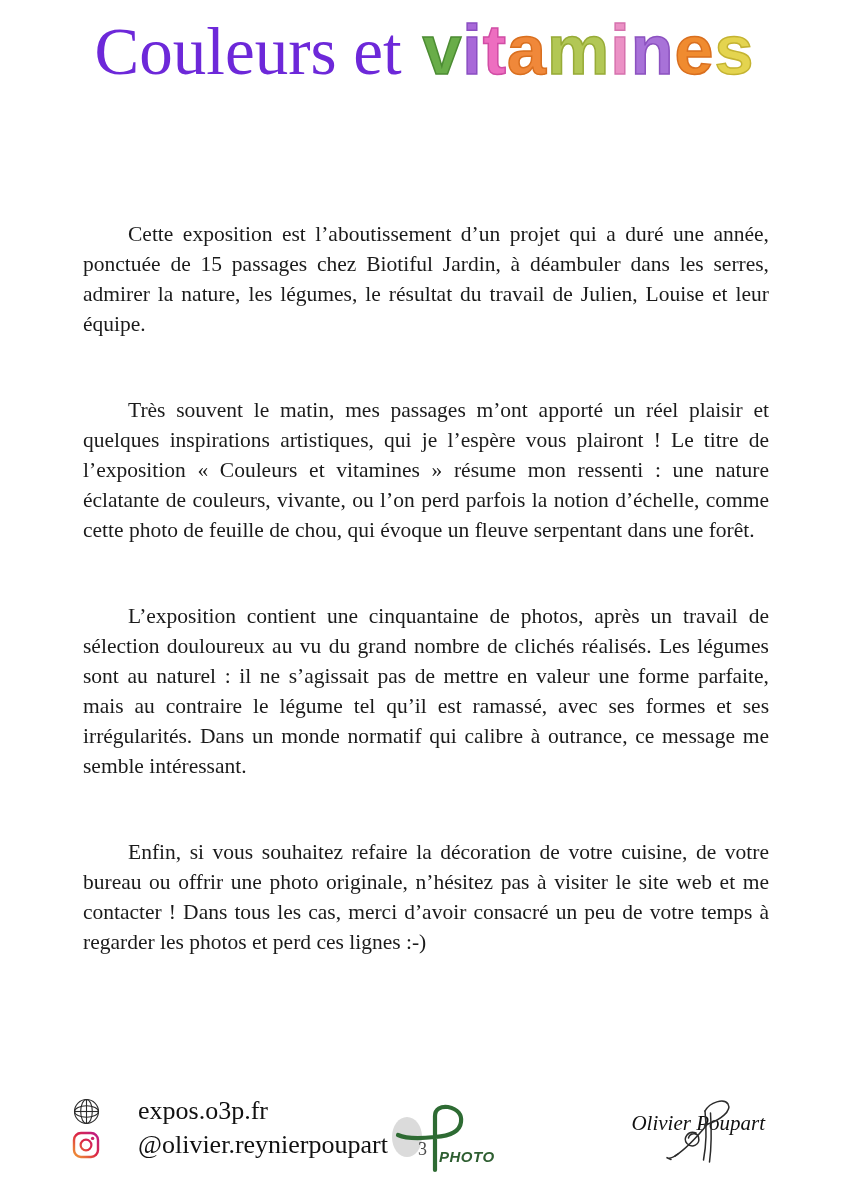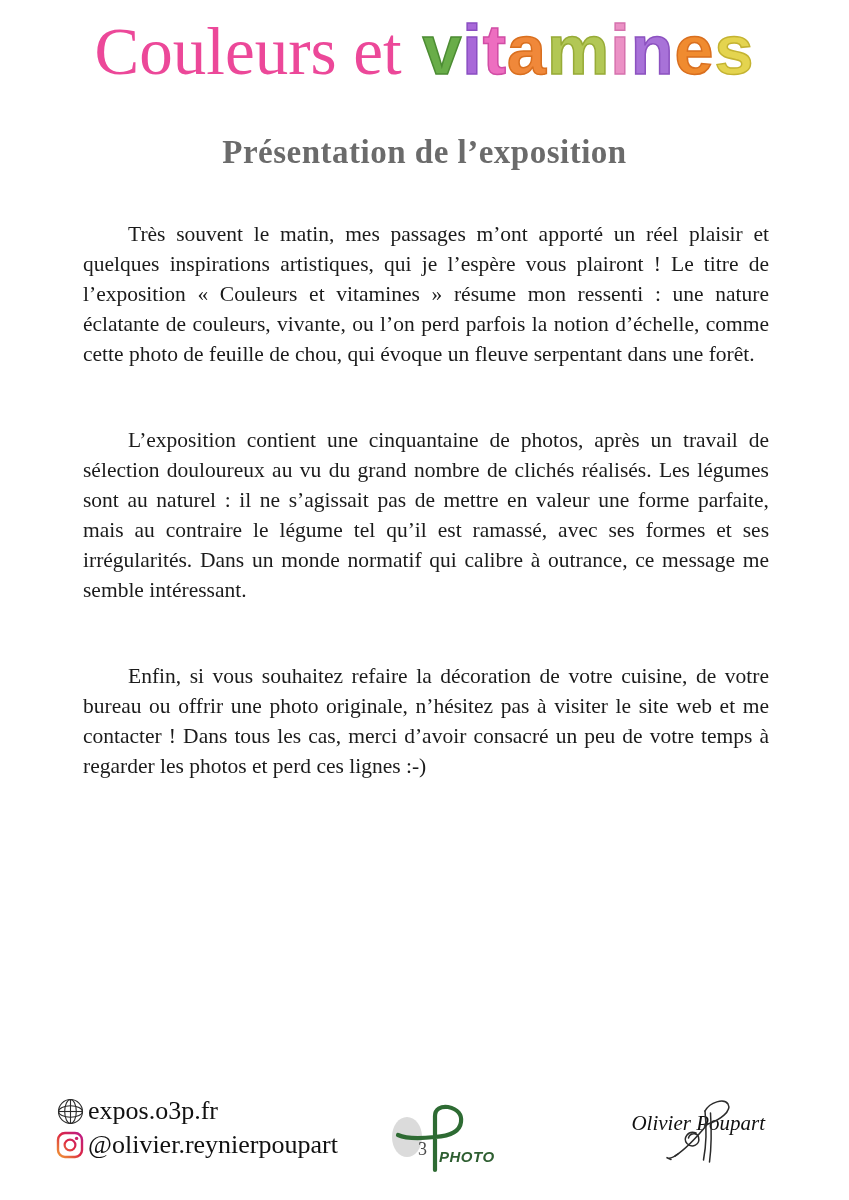--- a/index.html
+++ b/index.html
@@ -22,21 +22,21 @@
     position: absolute;
     top: 10px;
     left: 0;
     width: 100%;
     text-align: center;
     white-space: nowrap;
   }
   .title-serif {
     font-family: "Liberation Serif", "DejaVu Serif", serif;
     font-size: 67px;
-    color: #ec4899;
+    color: #6d28d9;
     letter-spacing: 0px;
   }
   .title-colored {
     font-family: "Liberation Sans", "DejaVu Sans", sans-serif;
     font-weight: bold;
     font-size: 70px;
     letter-spacing: 1px;
     vertical-align: baseline;
   }
   .title-colored span {
@@ -78,24 +78,24 @@
     top: 1111px;
     right: 84px;
     font-style: italic;
     font-size: 21px;
     color: #111;
   }
 
   
   .footer-row {
     position: absolute;
-    left: 56px;
+    left: 72px;
     display: flex;
     align-items: center;
-    gap: 4px;
+    gap: 38px;
   }
   .footer-row.web { top: 1096px; }
   .footer-row.insta { top: 1130px; }
   .footer-row .txt {
     font-size: 26px;
     color: #111;
     white-space: nowrap;
   }
   .icon-box {
     width: 28px;
@@ -120,23 +120,23 @@
 </head>
 <body>
 
 <div class="page">
 
   <div class="title-row">
     <span class="title-serif">Couleurs et</span>
     <span class="title-serif">&nbsp;</span><span class="title-colored"><span style="color: rgb(105, 173, 73); -webkit-text-stroke-color: rgb(76, 140, 51);">v</span><span style="color: rgb(168, 104, 216); -webkit-text-stroke-color: rgb(138, 78, 194);">i</span><span style="color: rgb(237, 110, 192); -webkit-text-stroke-color: rgb(209, 77, 165);">t</span><span style="color: rgb(240, 136, 58); -webkit-text-stroke-color: rgb(217, 111, 31);">a</span><span style="color: rgb(178, 199, 85); -webkit-text-stroke-color: rgb(151, 171, 55);">m</span><span style="color: rgb(235, 145, 197); -webkit-text-stroke-color: rgb(214, 114, 174);">i</span><span style="color: rgb(168, 114, 216); -webkit-text-stroke-color: rgb(140, 82, 192);">n</span><span style="color: rgb(240, 139, 47); -webkit-text-stroke-color: rgb(217, 111, 31);">e</span><span style="color: rgb(228, 212, 79); -webkit-text-stroke-color: rgb(196, 179, 49);">s</span></span>
   </div>
 
-  <div class="subtitle">Présentation de l’exposition</div>
 
   <main class="content">
+    <p>Cette exposition est l’aboutissement d’un projet qui a duré une année, ponctuée de 15 passages chez Biotiful Jardin, à déambuler dans les serres, admirer la nature, les légumes, le résultat du travail de Julien, Louise et leur équipe.</p>
     <p>Très souvent le matin, mes passages m’ont apporté un réel plaisir et quelques inspirations artistiques, qui je l’espère vous plairont ! Le titre de l’exposition « Couleurs et vitamines » résume mon ressenti : une nature éclatante de couleurs, vivante, ou l’on perd parfois la notion d’échelle, comme cette photo de feuille de chou, qui évoque un fleuve serpentant dans une forêt.</p>
     <p>L’exposition contient une cinquantaine de photos, après un travail de sélection douloureux au vu du grand nombre de clichés réalisés. Les légumes sont au naturel : il ne s’agissait pas de mettre en valeur une forme parfaite, mais au contraire le légume tel qu’il est ramassé, avec ses formes et ses irrégularités. Dans un monde normatif qui calibre à outrance, ce message me semble intéressant.</p>
     <p>Enfin, si vous souhaitez refaire la décoration de votre cuisine, de votre bureau ou offrir une photo originale, n’hésitez pas à visiter le site web et me contacter ! Dans tous les cas, merci d’avoir consacré un peu de votre temps à regarder les photos et perd ces lignes :-)</p>
   </main>
 
   <div class="author">Olivier Poupart</div>
 
   <div class="footer-row web">
     <span class="icon-box">
       <svg width="27" height="27" viewBox="0 0 27 27" fill="none">

